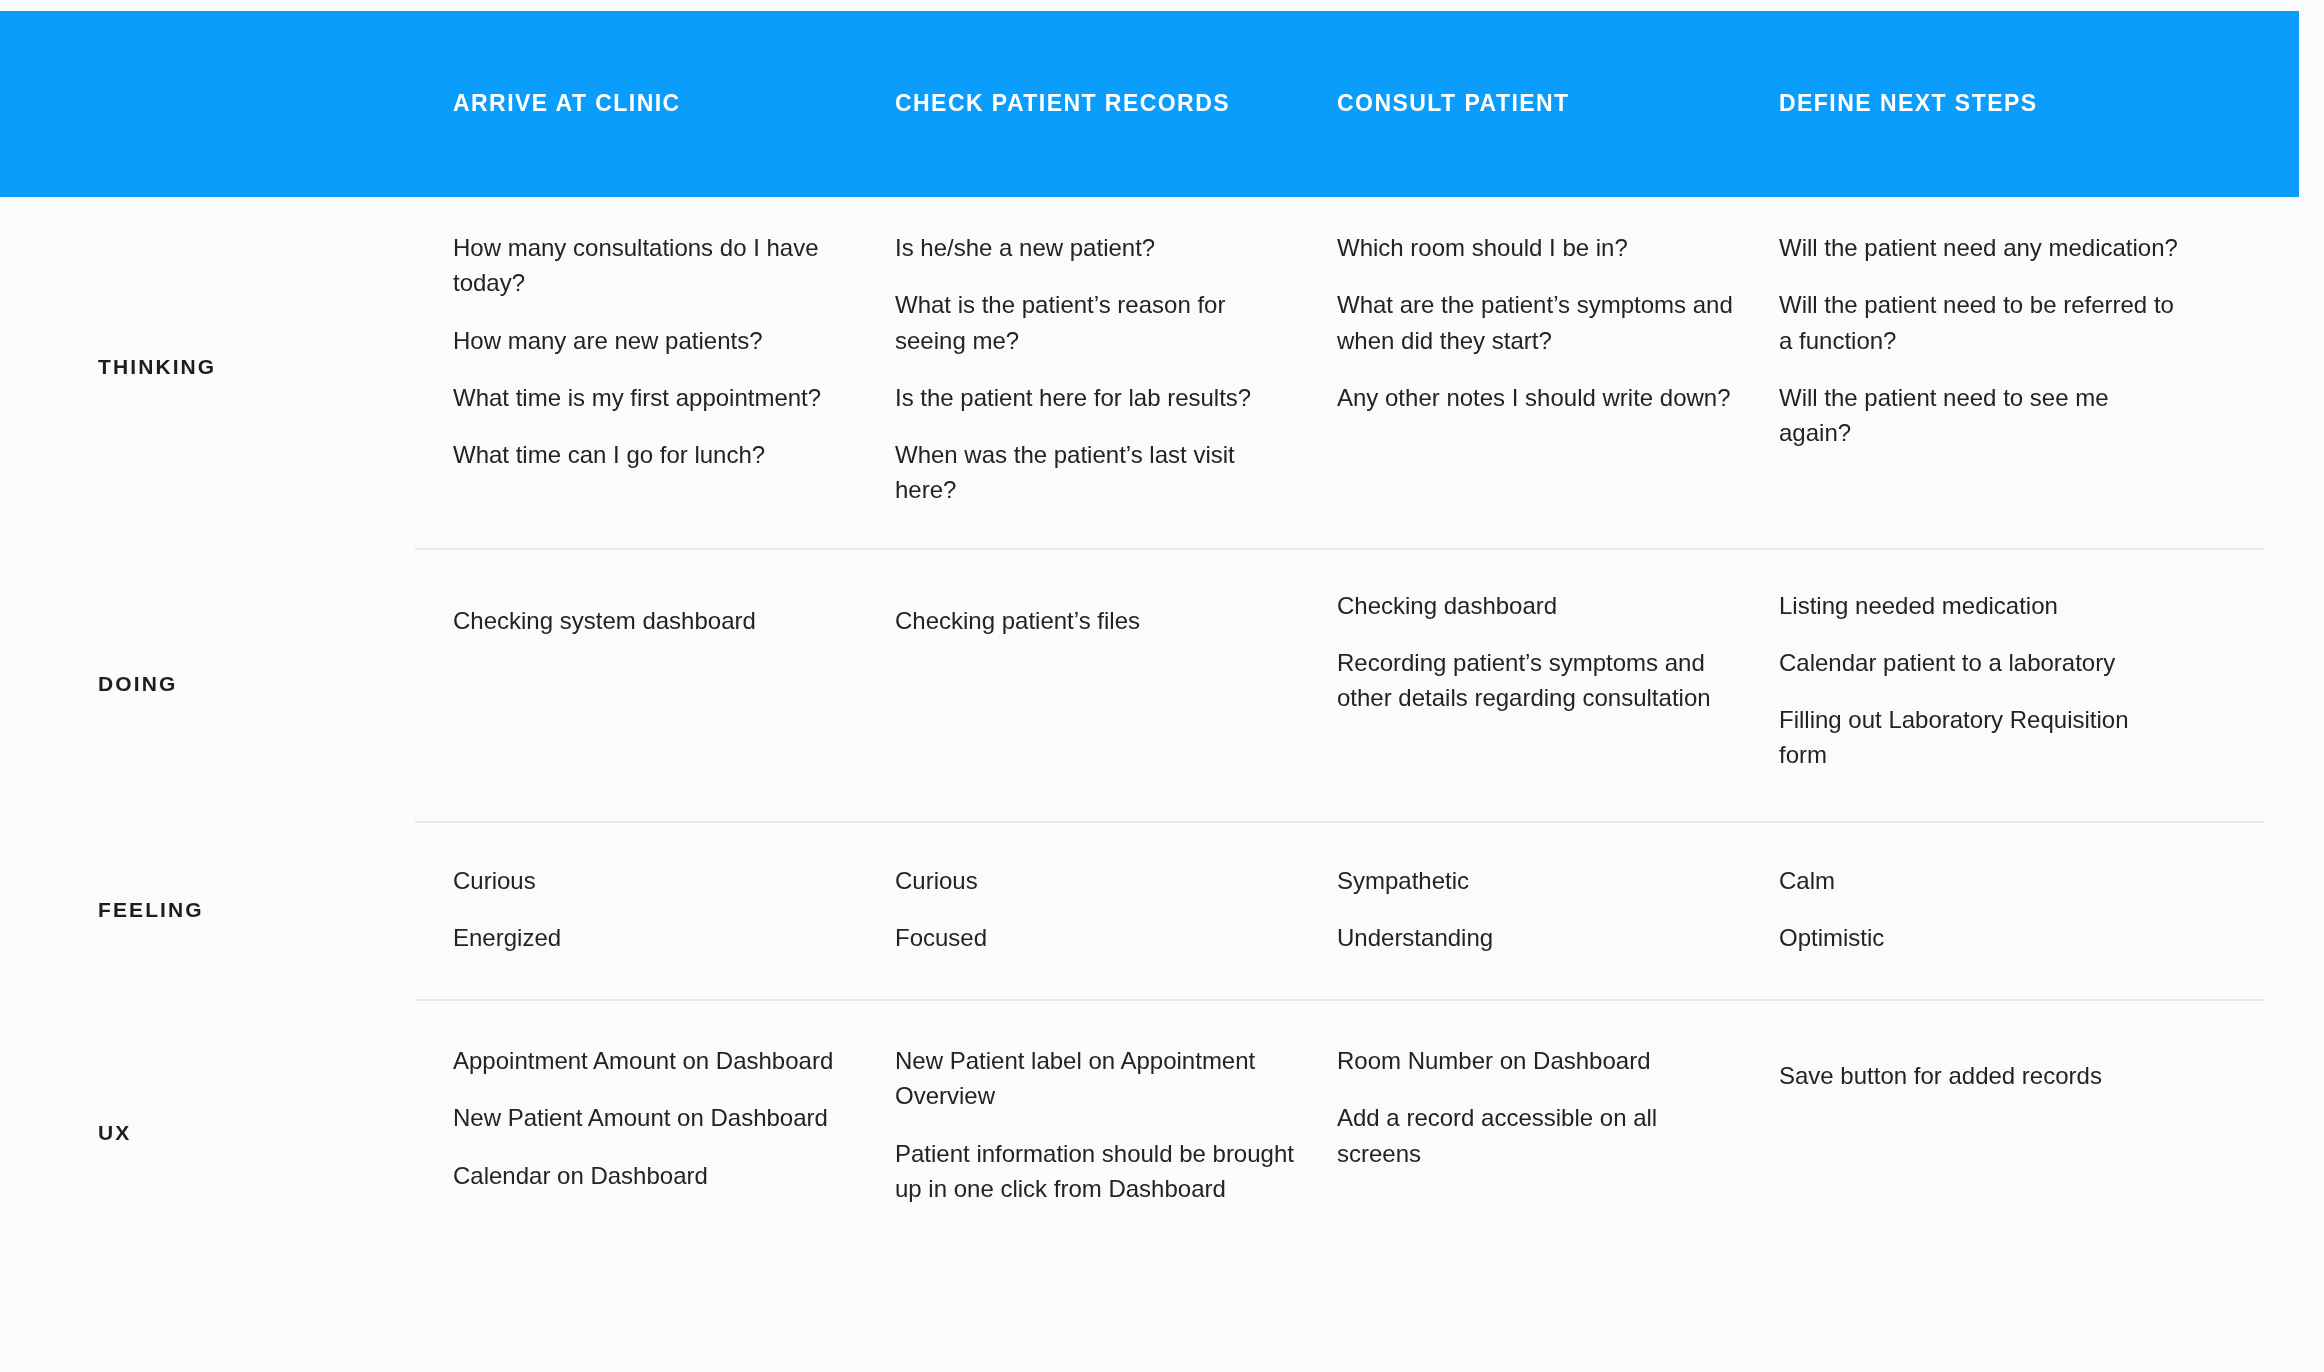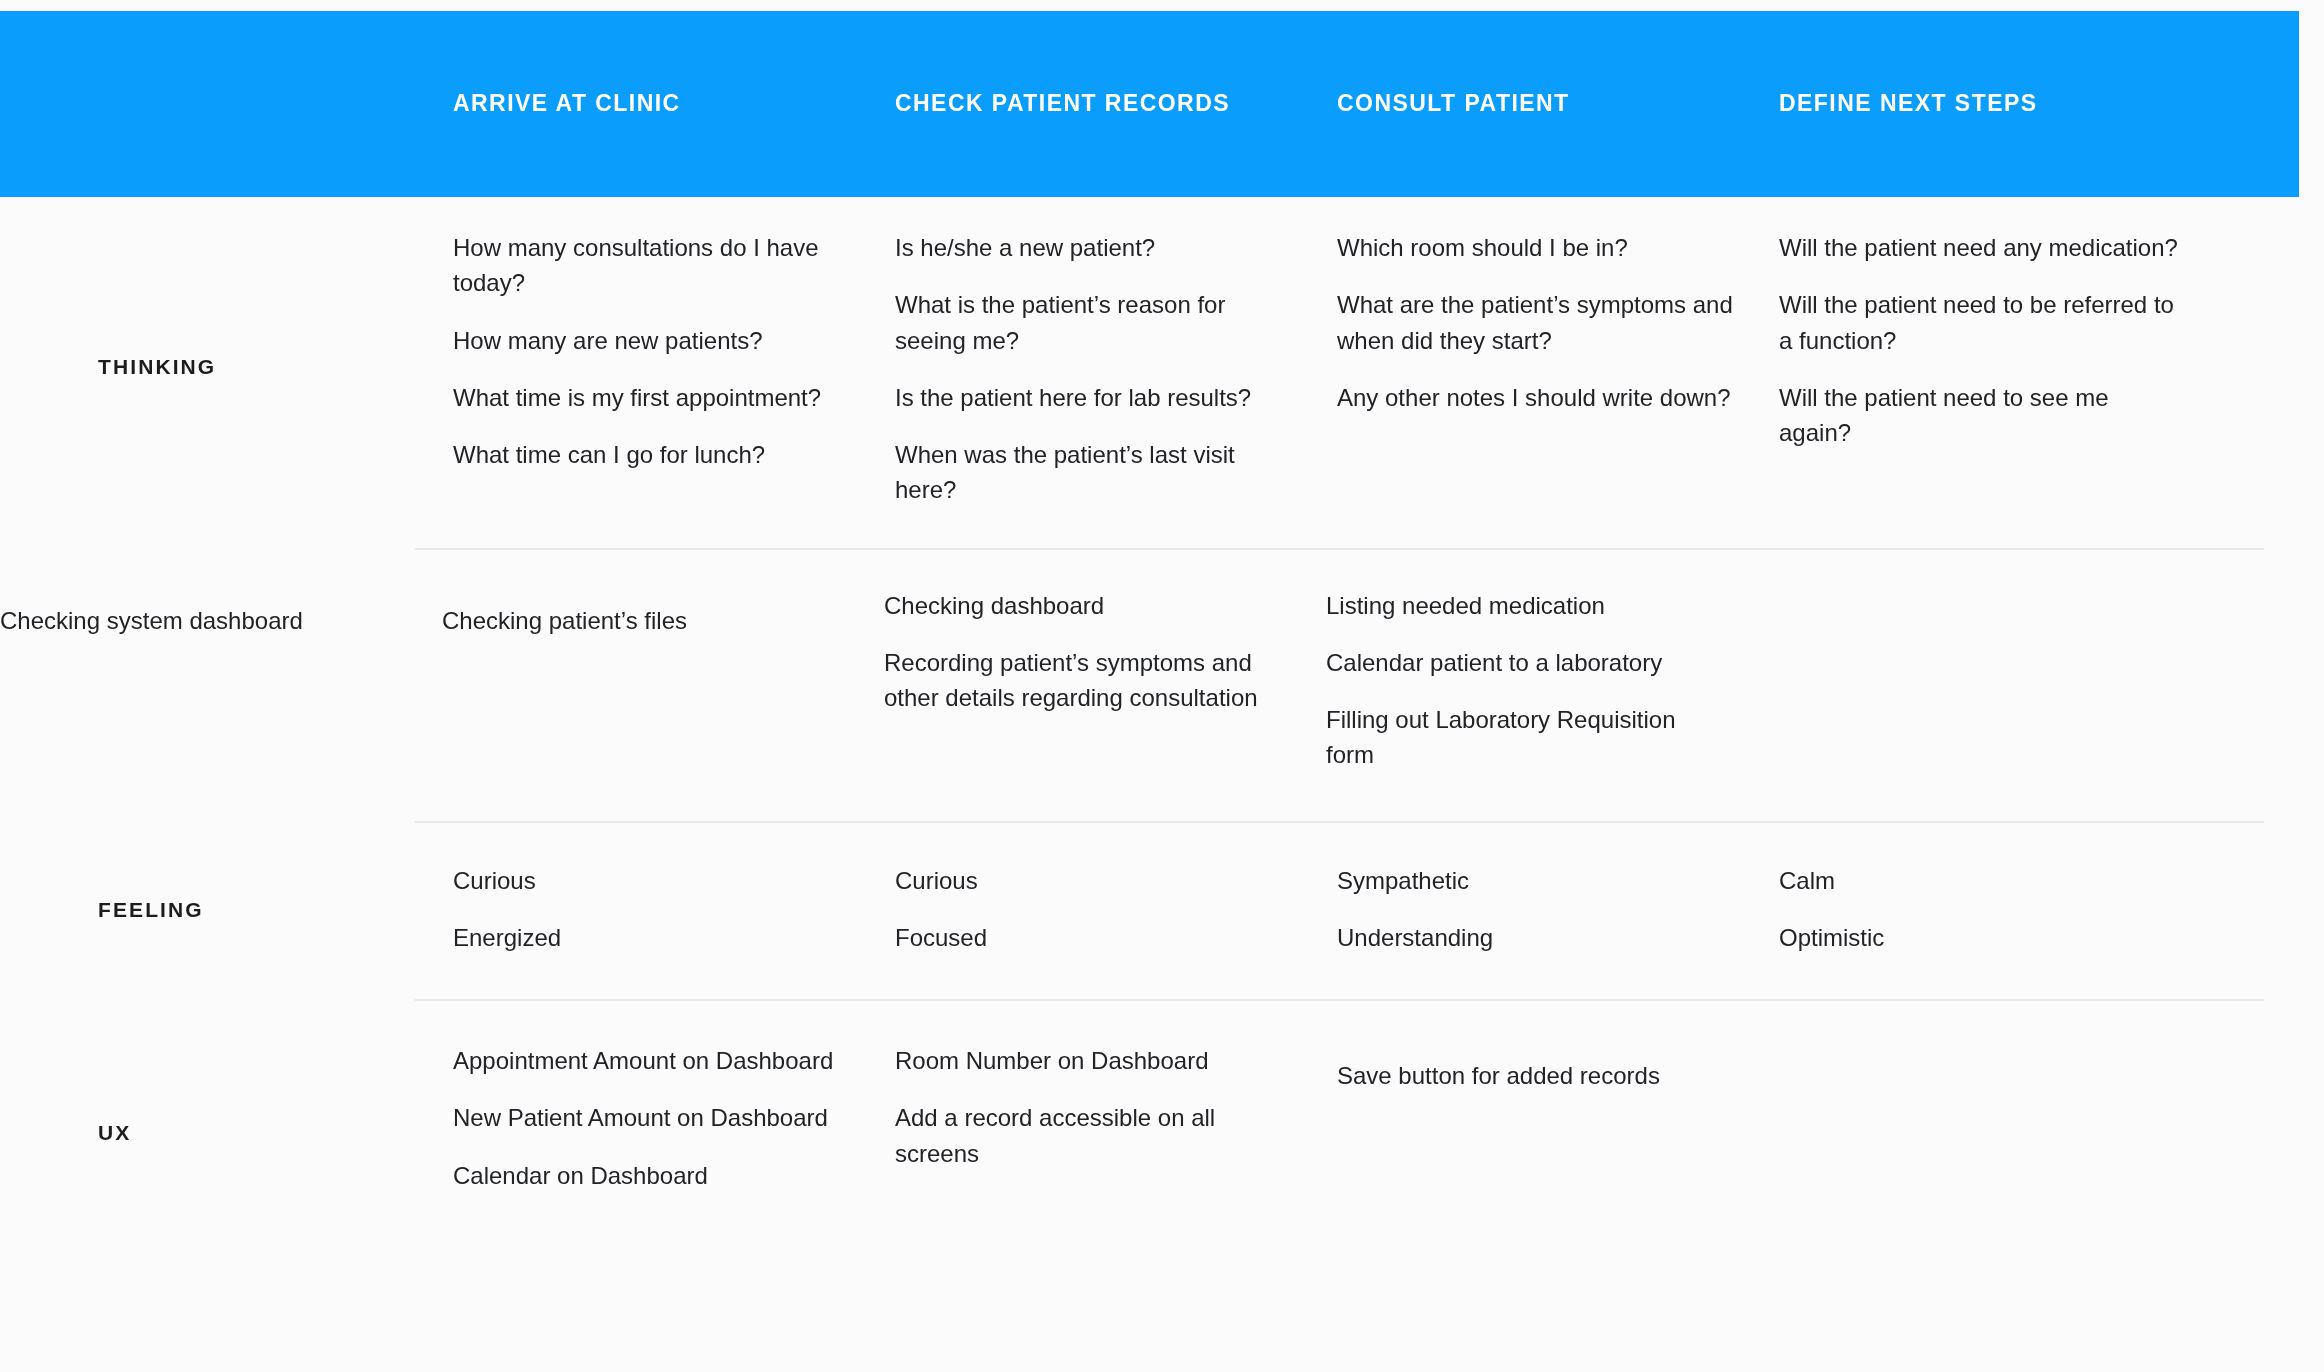--- a/index.html
+++ b/index.html
@@ -165,20 +165,23 @@
         <div class="cell">
           <div class="item">Will the patient need any medication?</div>
           <div class="item">Will the patient need to be referred to a function?</div>
           <div class="item">Will the patient need to see me again?</div>
         </div>
       </div>
     </div>
 
     <div class="journey-row row-doing">
       <div class="row-inner-divider"></div>
+      <div class="row-label-cell">
+        <span class="row-label">DOING</span>
+      </div>
       <div class="cells">
         <div class="cell">
           <div class="item">Checking system dashboard</div>
         </div>
         <div class="cell">
           <div class="item">Checking patient’s files</div>
         </div>
         <div class="cell">
           <div class="item">Checking dashboard</div>
           <div class="item">Recording patient’s symptoms and other details regarding consultation</div>
@@ -221,20 +224,24 @@
       <div class="row-label-cell">
         <span class="row-label">UX</span>
       </div>
       <div class="cells">
         <div class="cell">
           <div class="item">Appointment Amount on Dashboard</div>
           <div class="item">New Patient Amount on Dashboard</div>
           <div class="item">Calendar on Dashboard</div>
         </div>
         <div class="cell">
+          <div class="item">New Patient label on Appointment Overview</div>
+          <div class="item">Patient information should be brought up in one click from Dashboard</div>
+        </div>
+        <div class="cell">
           <div class="item">Room Number on Dashboard</div>
           <div class="item">Add a record accessible on all screens</div>
         </div>
         <div class="cell">
           <div class="item">Save button for added records</div>
         </div>
       </div>
     </div>
 
   </div>

